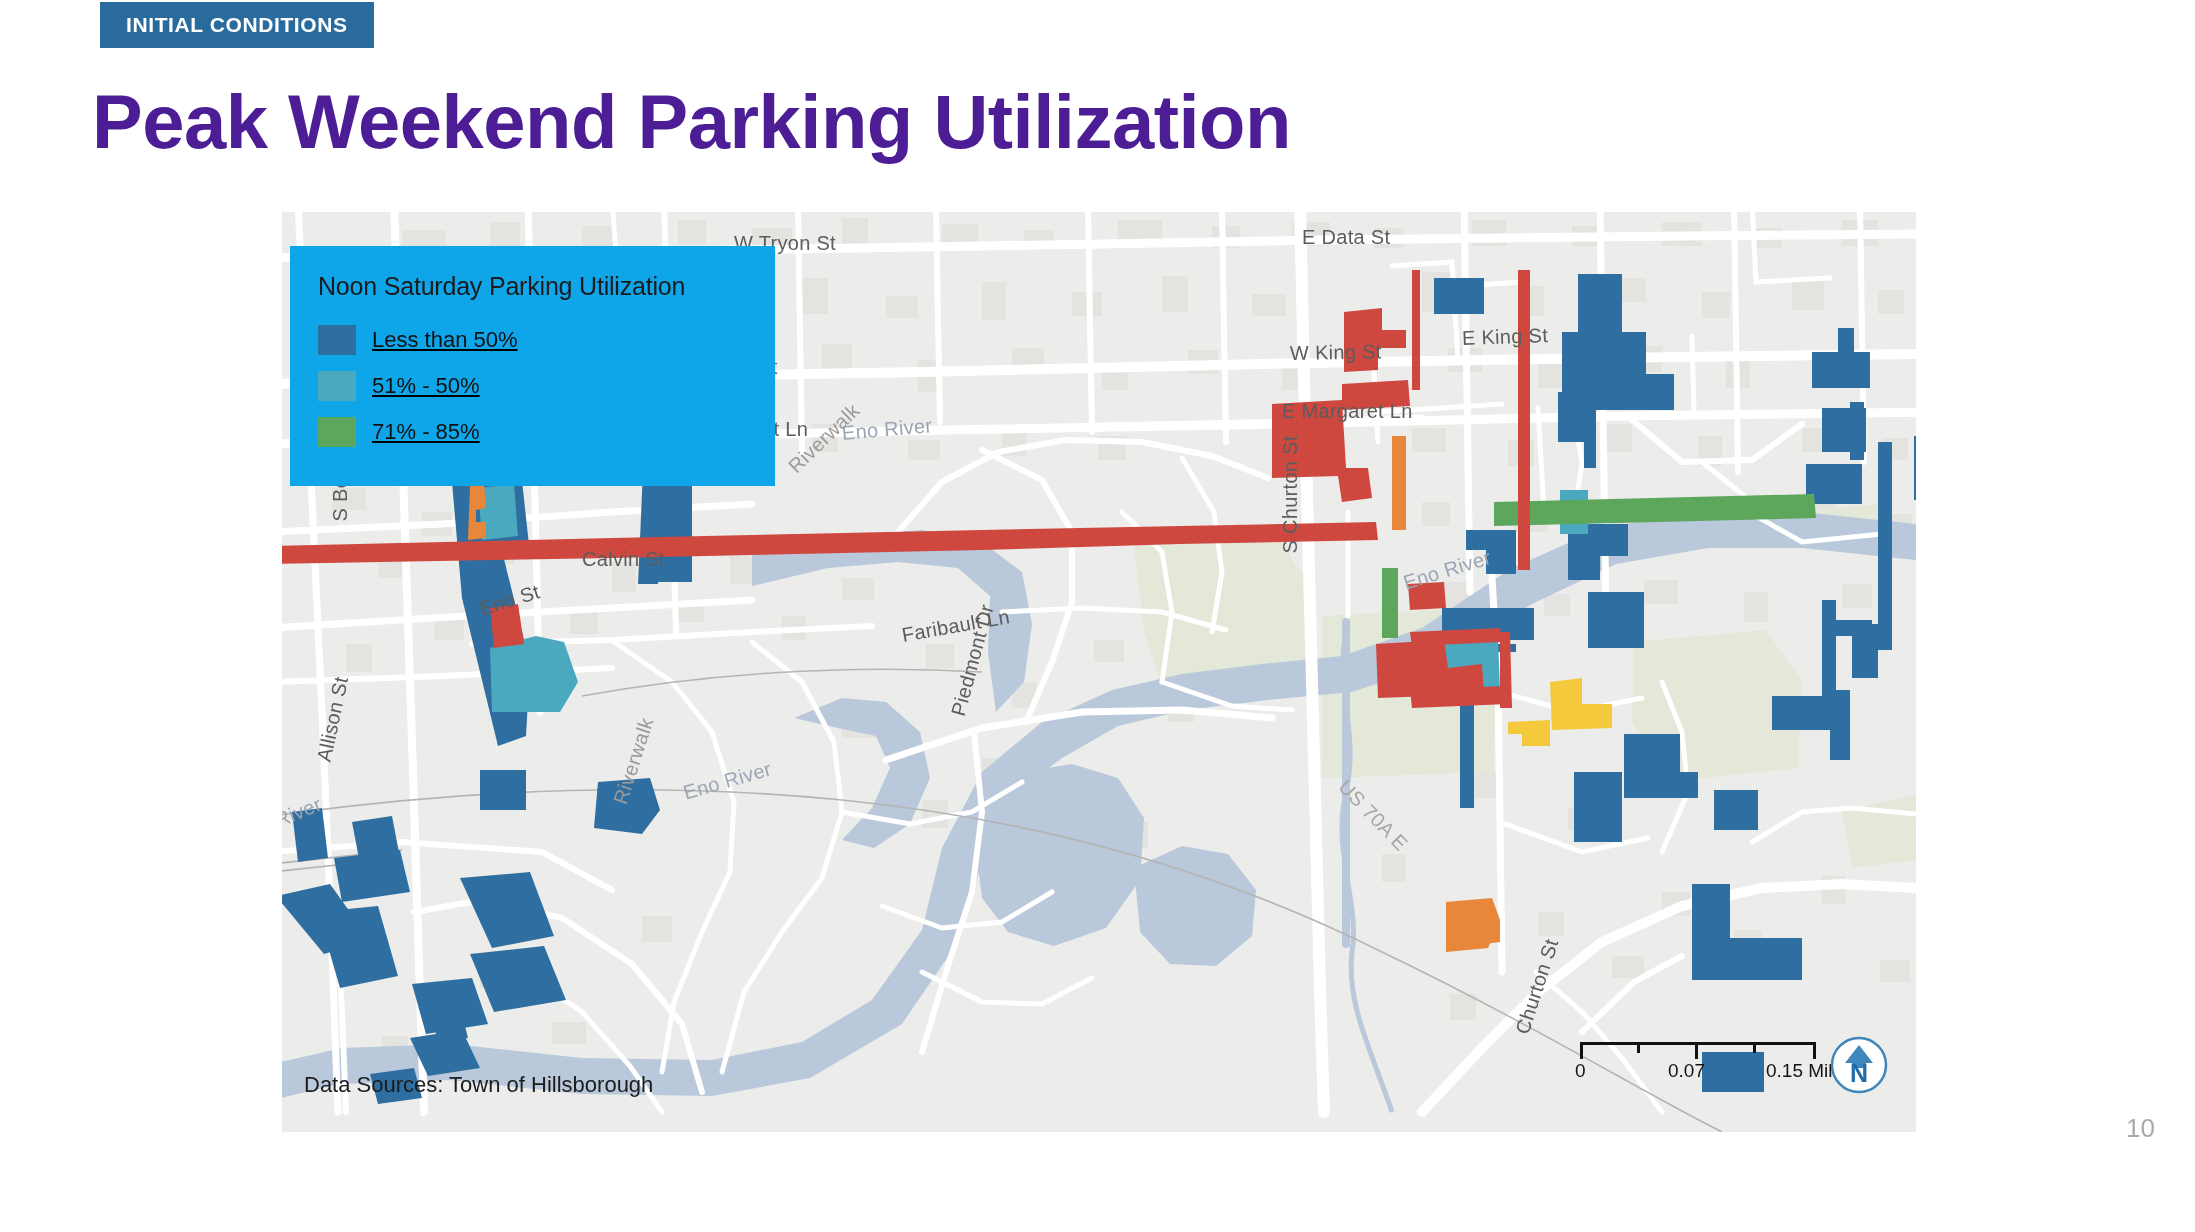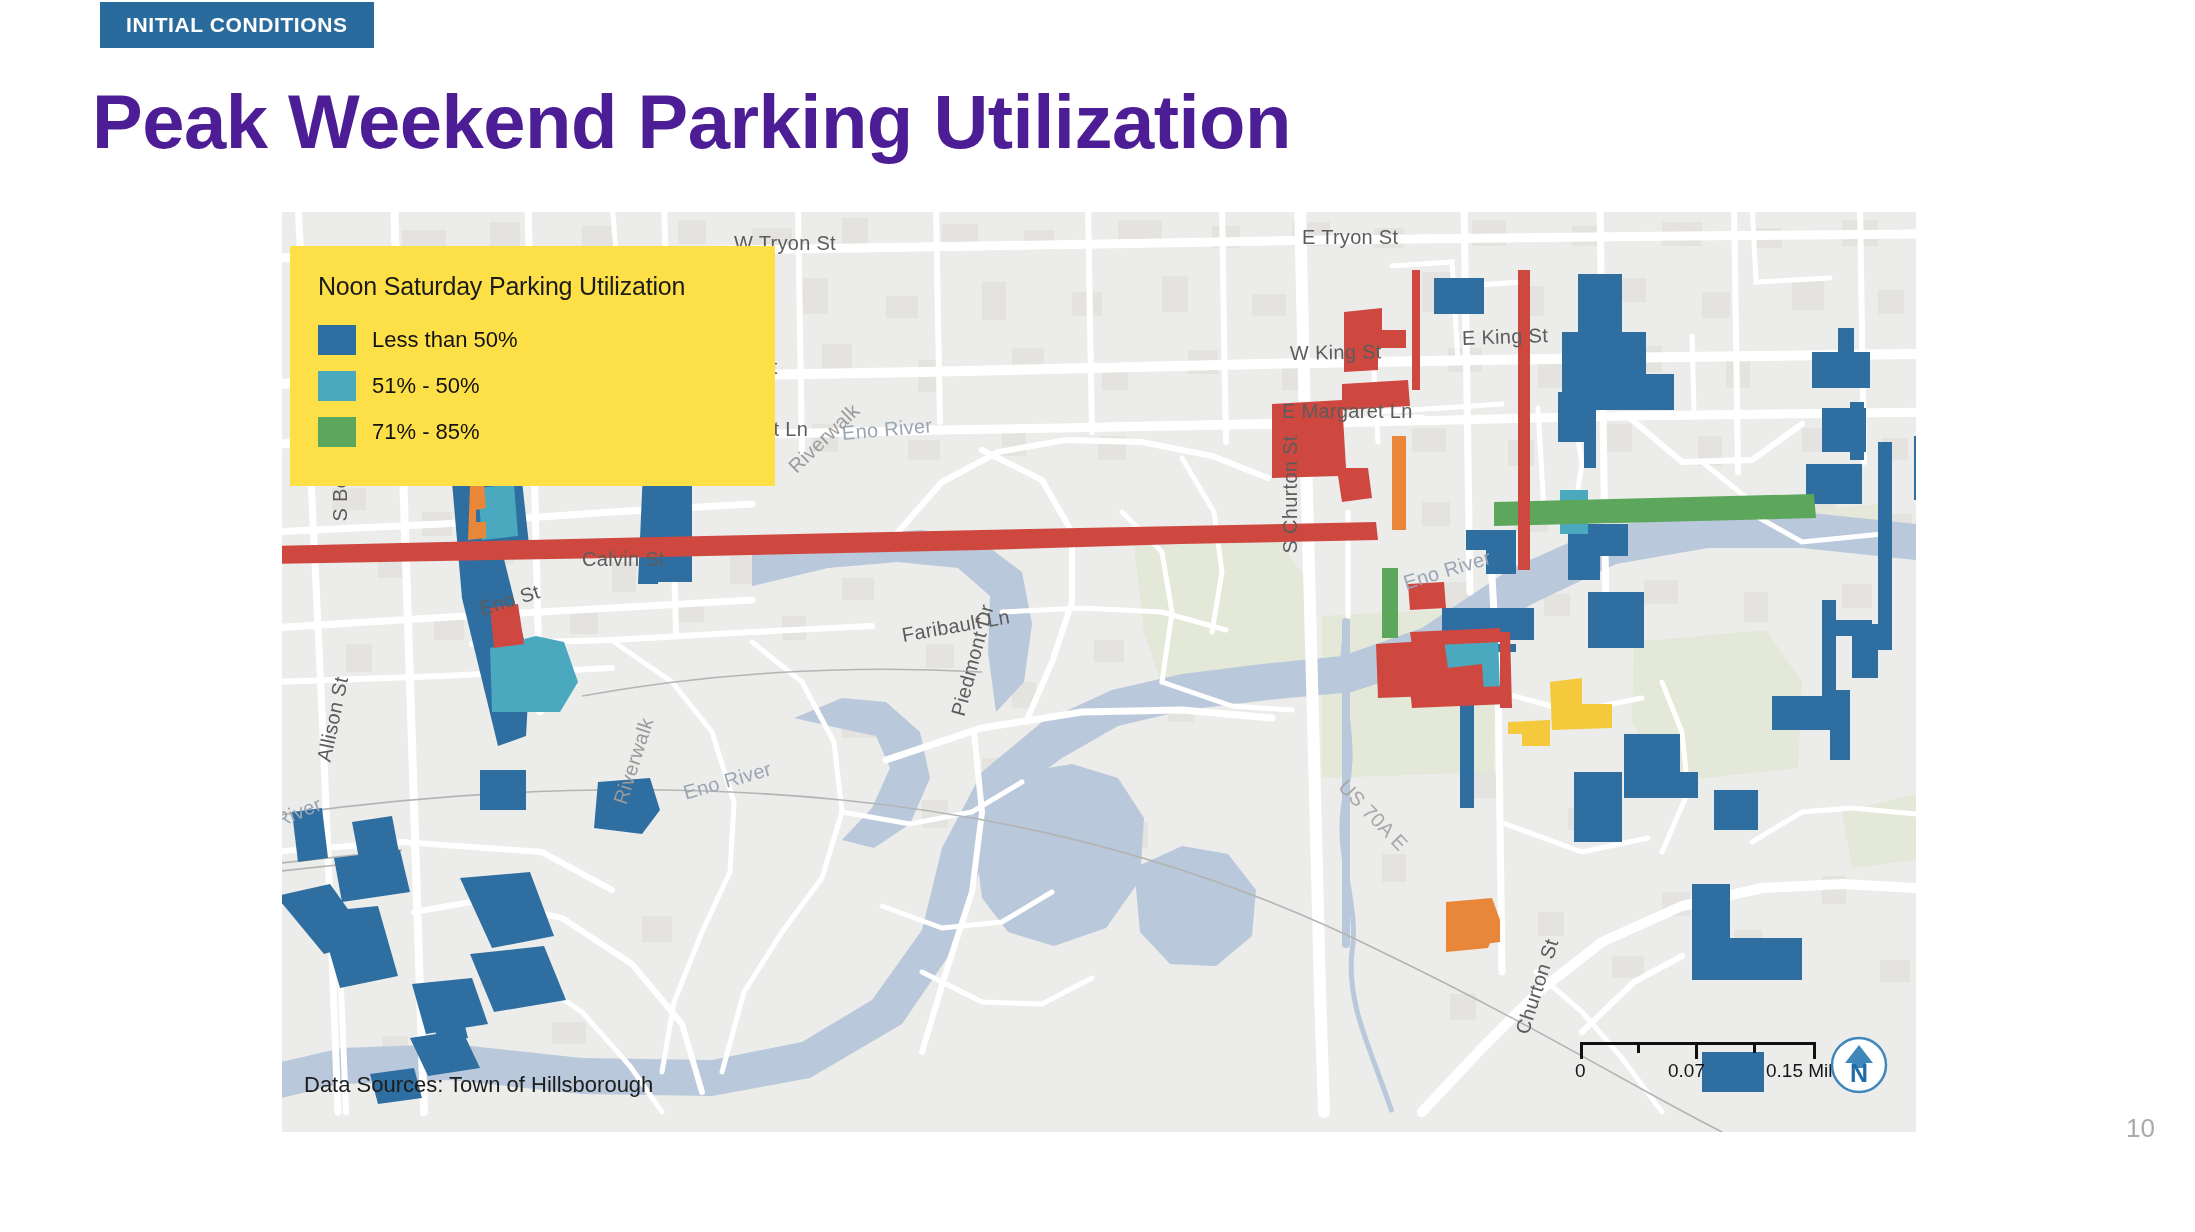--- a/index.html
+++ b/index.html
@@ -38,30 +38,30 @@
     background: #ececea;
     overflow: hidden;
   }
   .map-canvas { position: absolute; inset: 0; }
   .map-canvas svg { display: block; width: 100%; height: 100%; }
 
   
   .legend {
     position: absolute; left: 8px; top: 34px;
     width: 485px; height: 240px;
-    background: #fde047;
+    background: #0ea5e9;
     padding: 26px 28px 20px 28px;
   }
   .legend-title {
     font-size: 25px; color: #1b1b1b; letter-spacing: -0.2px;
     margin-bottom: 24px;
   }
   .legend-cols { display: flex; gap: 36px; }
   .legend-col { display: flex; flex-direction: column; gap: 16px; }
-  .legend-item { display: flex; align-items: center; gap: 16px; }
+  .legend-item { display: flex; align-items: center; gap: 16px; text-decoration: underline; }
   .swatch { width: 38px; height: 30px; flex: 0 0 auto; }
   .legend-label { font-size: 22px; color: #111; white-space: nowrap; }
 
   
   .data-source {
     position: absolute; left: 22px; bottom: 34px;
     font-size: 22px; color: #1c1c1c;
   }
   .scalebar {
     position: absolute; right: 100px; bottom: 44px;
@@ -408,21 +408,21 @@
             <path d="M1218,420 L1228,420 L1230,496 L1218,496 Z"></path>
             <path d="M208,396 L236,392 L242,432 L212,436 Z"></path>
           </g>
 
         </g>
       </svg>
     </div>
 
     <div id="street-labels" style="position:absolute;inset:0;pointer-events:none;">
         <span style="position: absolute; white-space: nowrap; left: 452px; top: 20px; font-size: 20px; color: rgb(92, 92, 92); transform: rotate(0deg); transform-origin: left center; font-family: &quot;Liberation Sans&quot;, sans-serif; letter-spacing: 0.3px;">W Tryon St</span>
-        <span style="position: absolute; white-space: nowrap; left: 1020px; top: 14px; font-size: 20px; color: rgb(92, 92, 92); transform: rotate(0deg); transform-origin: left center; font-family: &quot;Liberation Sans&quot;, sans-serif; letter-spacing: 0.3px;">E Tryon St</span>
+        <span style="position: absolute; white-space: nowrap; left: 1020px; top: 14px; font-size: 20px; color: rgb(92, 92, 92); transform: rotate(0deg); transform-origin: left center; font-family: &quot;Liberation Sans&quot;, sans-serif; letter-spacing: 0.3px;">E Data St</span>
         <span style="position: absolute; white-space: nowrap; left: 404px; top: 144px; font-size: 20px; color: rgb(92, 92, 92); transform: rotate(0deg); transform-origin: left center; font-family: &quot;Liberation Sans&quot;, sans-serif; letter-spacing: 0.3px;">W King St</span>
         <span style="position: absolute; white-space: nowrap; left: 1008px; top: 130px; font-size: 20px; color: rgb(92, 92, 92); transform: rotate(-1deg); transform-origin: left center; font-family: &quot;Liberation Sans&quot;, sans-serif; letter-spacing: 0.3px;">W King St</span>
         <span style="position: absolute; white-space: nowrap; left: 1180px; top: 115px; font-size: 20px; color: rgb(92, 92, 92); transform: rotate(-2deg); transform-origin: left center; font-family: &quot;Liberation Sans&quot;, sans-serif; letter-spacing: 0.3px;">E King St</span>
         <span style="position: absolute; white-space: nowrap; left: 390px; top: 206px; font-size: 20px; color: rgb(92, 92, 92); transform: rotate(0deg); transform-origin: left center; font-family: &quot;Liberation Sans&quot;, sans-serif; letter-spacing: 0.3px;">W Margaret Ln</span>
         <span style="position: absolute; white-space: nowrap; left: 1000px; top: 188px; font-size: 20px; color: rgb(92, 92, 92); transform: rotate(0deg); transform-origin: left center; font-family: &quot;Liberation Sans&quot;, sans-serif; letter-spacing: 0.3px;">E Margaret Ln</span>
         <span style="position: absolute; white-space: nowrap; left: 300px; top: 336px; font-size: 20px; color: rgb(92, 92, 92); transform: rotate(0deg); transform-origin: left center; font-family: &quot;Liberation Sans&quot;, sans-serif; letter-spacing: 0.3px;">Calvin St</span>
         <span style="position: absolute; white-space: nowrap; left: 198px; top: 386px; font-size: 20px; color: rgb(92, 92, 92); transform: rotate(-17deg); transform-origin: left center; font-family: &quot;Liberation Sans&quot;, sans-serif; letter-spacing: 0.3px;">Eno St</span>
         <span style="position: absolute; white-space: nowrap; left: 620px; top: 412px; font-size: 20px; color: rgb(92, 92, 92); transform: rotate(-10deg); transform-origin: left center; font-family: &quot;Liberation Sans&quot;, sans-serif; letter-spacing: 0.3px;">Faribault Ln</span>
         <span style="position: absolute; white-space: nowrap; left: -8px; top: 282px; font-size: 20px; color: rgb(92, 92, 92); transform: rotate(-90deg); transform-origin: left center; font-family: &quot;Liberation Sans&quot;, sans-serif; letter-spacing: 0.3px;">Collins Ave</span>
         <span style="position: absolute; white-space: nowrap; left: 58px; top: 298px; font-size: 20px; color: rgb(92, 92, 92); transform: rotate(-90deg); transform-origin: left center; font-family: &quot;Liberation Sans&quot;, sans-serif; letter-spacing: 0.3px;">S Bellvue Ave</span>

